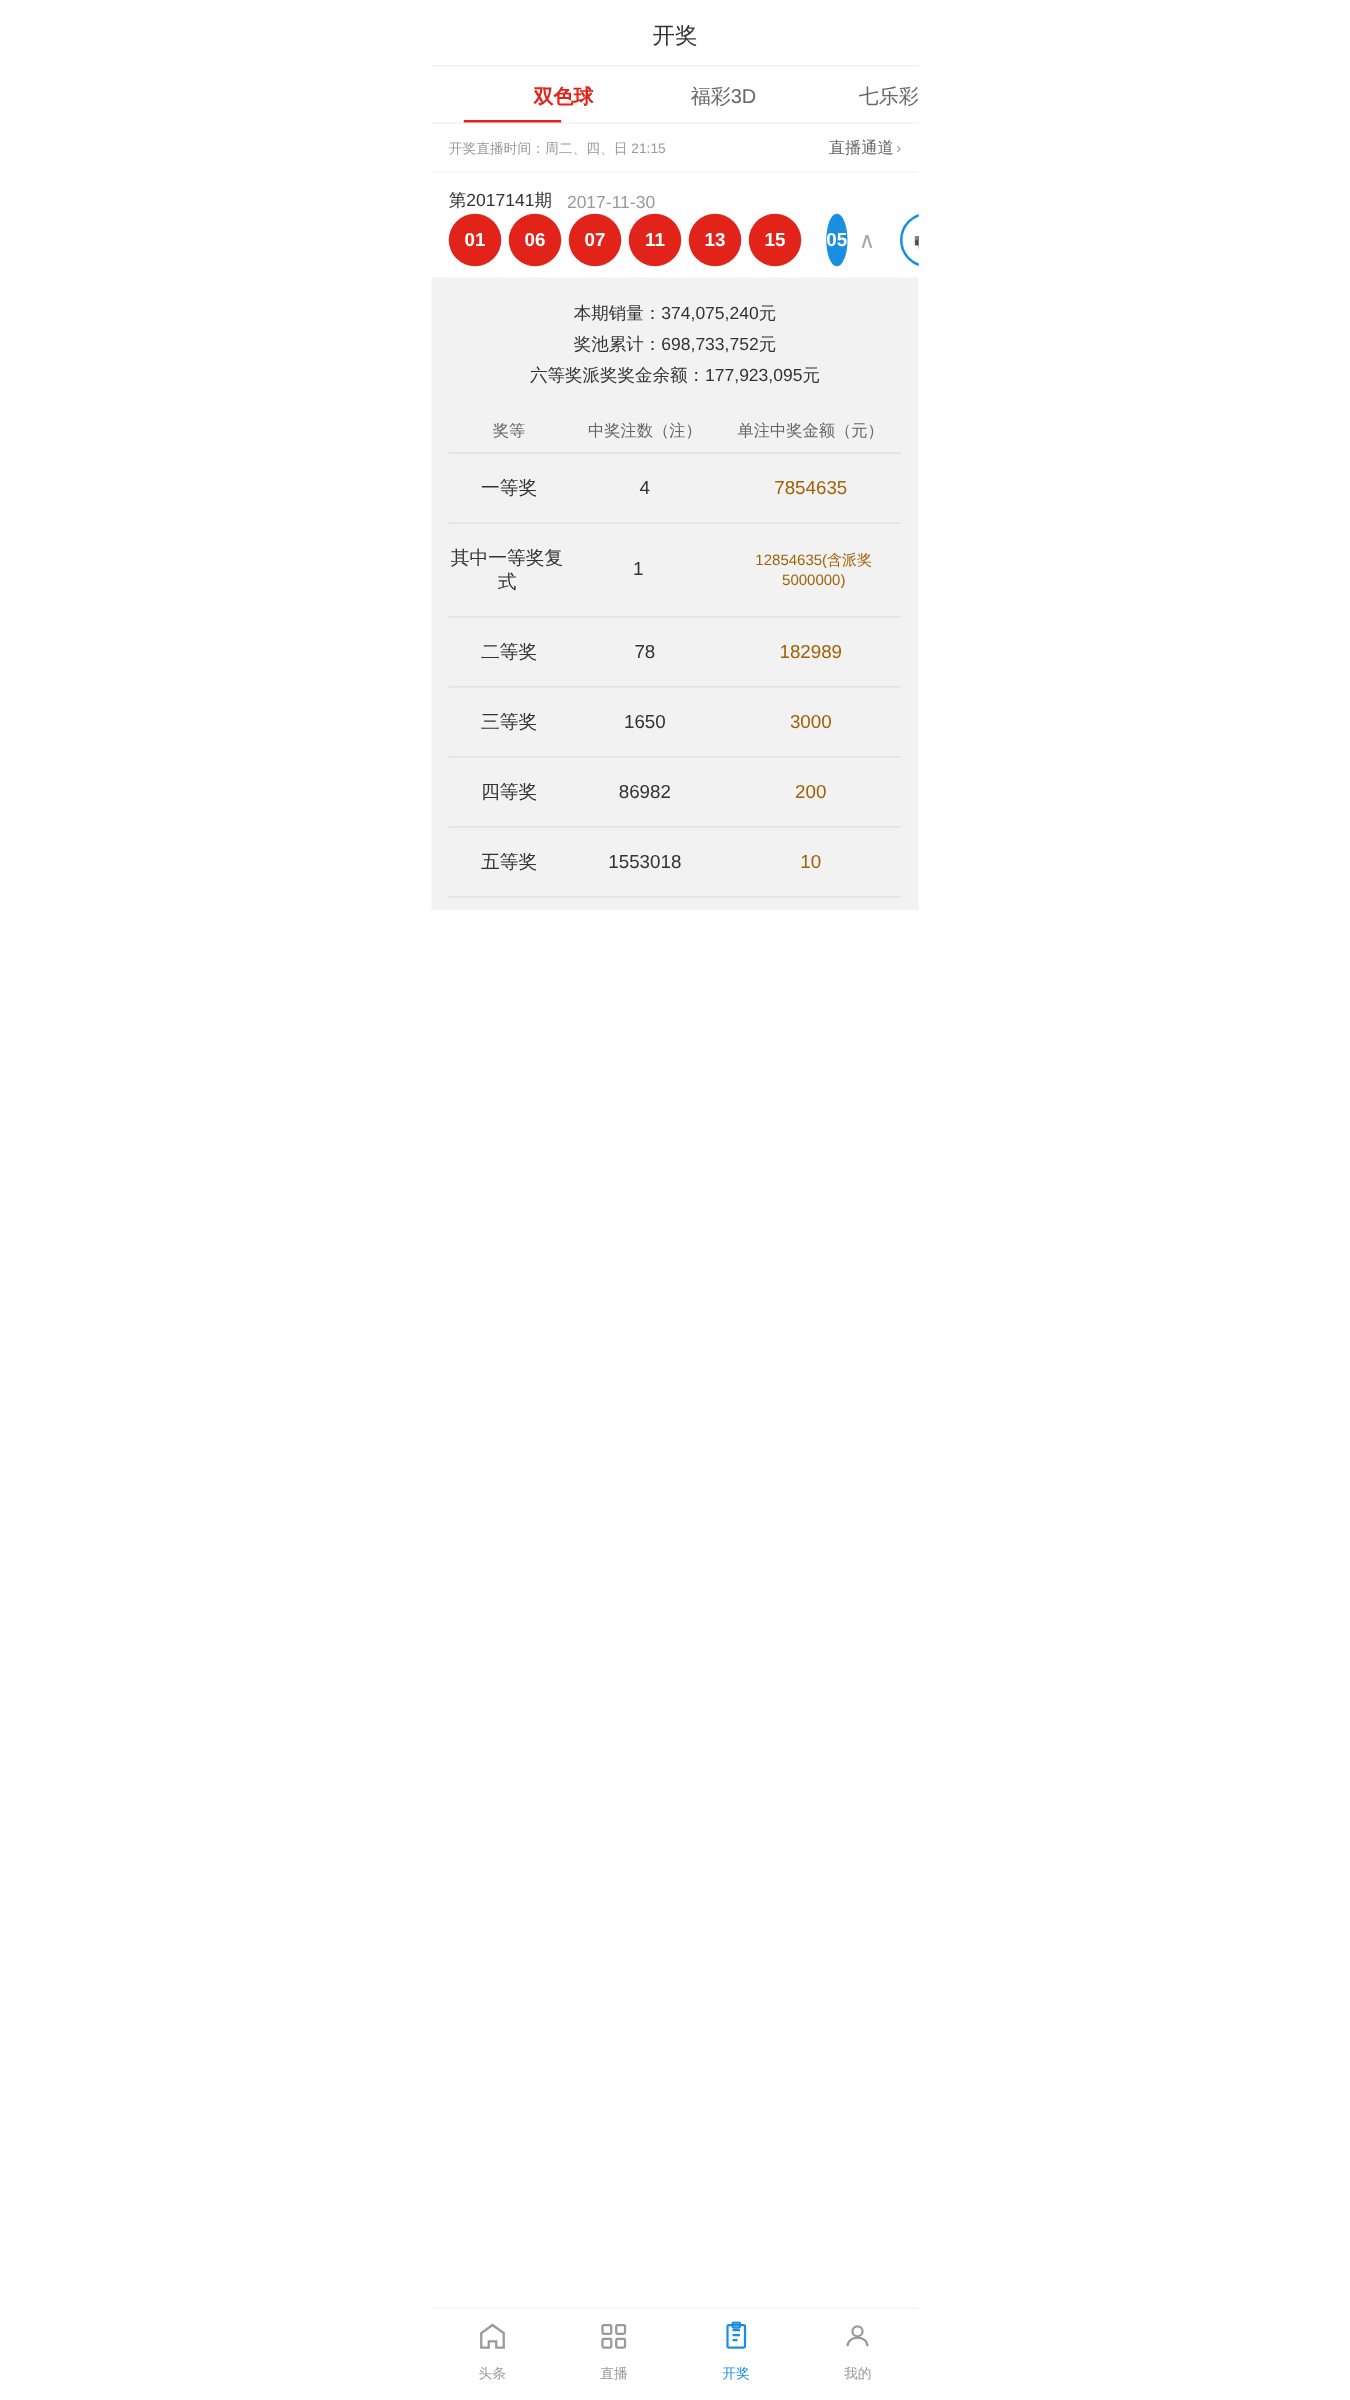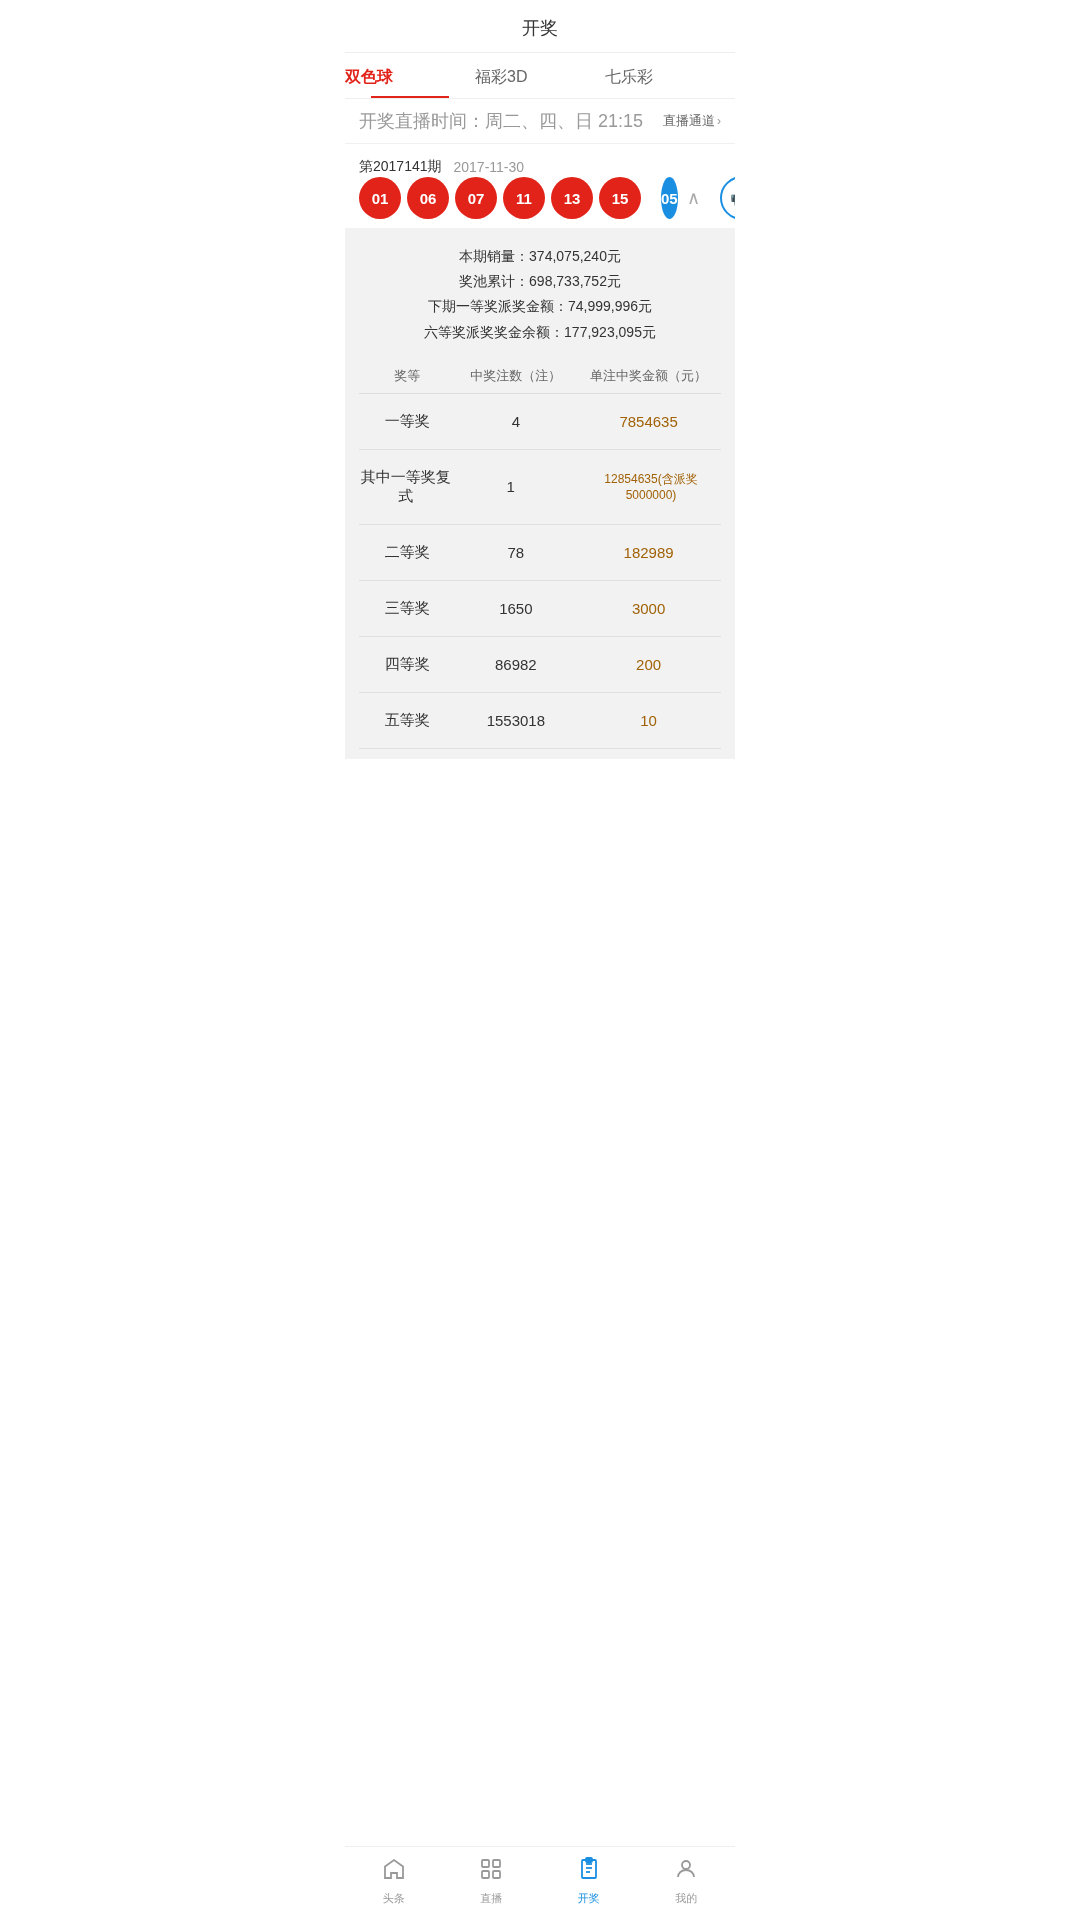--- a/index.html
+++ b/index.html
@@ -25,21 +25,21 @@
       color: #333;
     }
 
     
     .tabs {
       display: flex;
       border-bottom: 1px solid #eee;
     }
     .tab {
       flex: 1;
-      text-align: left;
+      text-align: right;
       padding: 14px 0 10px;
       font-size: 16px;
       color: #666;
       cursor: pointer;
       position: relative;
     }
     .tab.active {
       color: #e2231a;
       font-weight: 600;
     }
@@ -56,21 +56,21 @@
     
     .live-bar {
       display: flex;
       align-items: center;
       justify-content: space-between;
       padding: 10px 14px;
       background: #fff;
       border-bottom: 1px solid #f0f0f0;
     }
     .live-time {
-      font-size: 18px;
+      font-size: 11px;
       color: #999;
     }
     .live-link {
       font-size: 13px;
       color: #666;
       display: flex;
       align-items: center;
       gap: 2px;
     }
     .chevron-right {
@@ -300,21 +300,20 @@
         <span class="video-icon">📹</span>
       </div>
     </div>
   </div>
 </div>
 
 <div class="detail-panel">
   <div class="summary-info">
     <p>本期销量：374,075,240元</p>
     <p>奖池累计：698,733,752元</p>
-    <p>下期一等奖派奖金额：74,999,996元</p>
     <p>六等奖派奖奖金余额：177,923,095元</p>
   </div>
 
   <div class="prize-table">
     <div class="table-header">
       <div class="th">奖等</div>
       <div class="th">中奖注数（注）</div>
       <div class="th">单注中奖金额（元）</div>
     </div>
 

